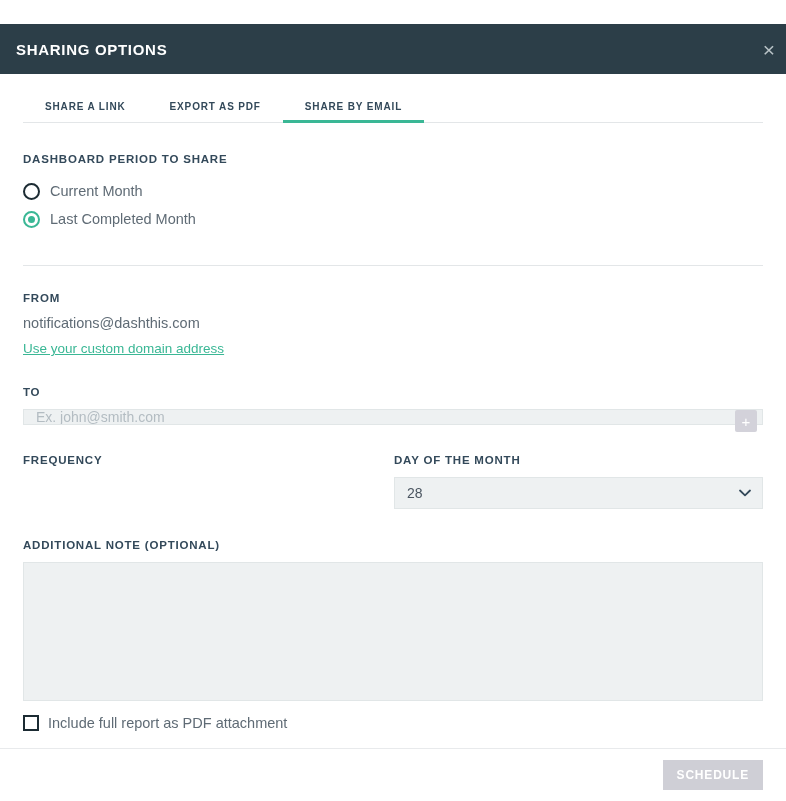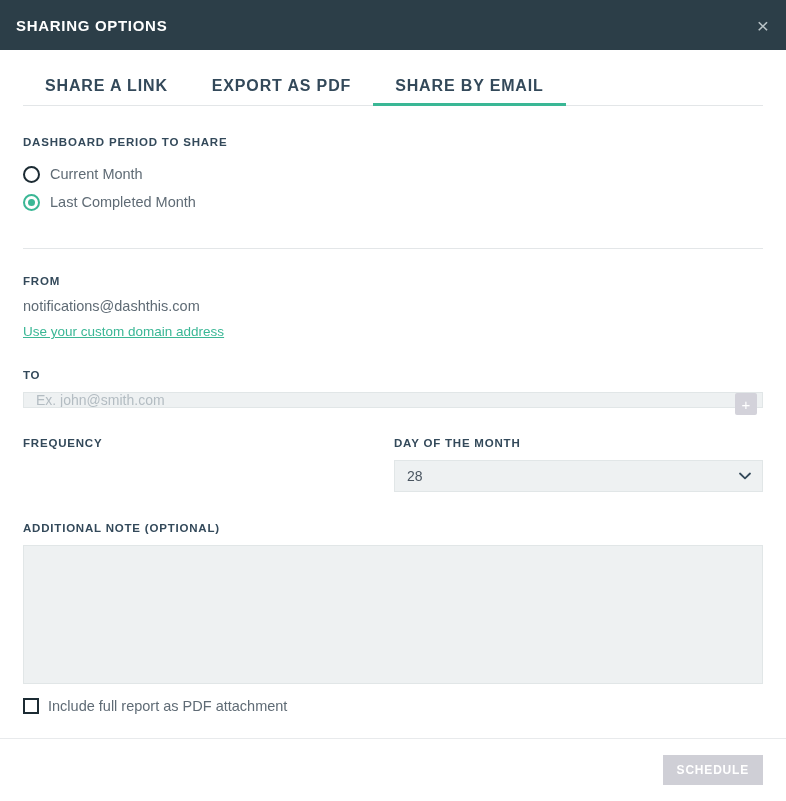--- a/index.html
+++ b/index.html
@@ -18,21 +18,22 @@
     overflow: hidden;
   }
 
   
   .modal-header {
     height: 50px;
     background: #2c3e48;
     display: flex;
     align-items: center;
     justify-content: space-between;
-    padding: 0 8px 0 16px;
+    padding: 0 2px 0 16px;
+    margin-top: 24px;
   }
   .modal-title {
     color: #ffffff;
     font-size: 15px;
     font-weight: 700;
     letter-spacing: 0.7px;
   }
   .close-btn {
     width: 30px; height: 30px;
     display: flex; align-items: center; justify-content: center;
@@ -56,21 +57,21 @@
   .tabs::after {
     content: "";
     position: absolute;
     left: 23px; right: 23px; bottom: 0;
     height: 1px;
     background: #e3e6e8;
   }
   .tab {
     position: relative;
     padding: 0 22px 11px 22px;
-    font-size: 16px;
+    font-size: 10px;
     font-weight: 700;
     letter-spacing: 0.85px;
     color: #33495a;
     background: none;
     border: none;
     cursor: pointer;
     font-family: "Liberation Sans", sans-serif;
     z-index: 1;
   }
   .tab.active::after {
@@ -248,21 +249,21 @@
   }
   .check-label {
     font-size: 14.5px;
     color: #5f6b75;
   }
 
   
   .modal-footer {
     position: absolute;
     left: 0; right: 0; bottom: 0;
-    height: 63px;
+    height: 53px;
     border-top: 1px solid #e8eaec;
     display: flex;
     align-items: center;
     justify-content: flex-end;
     padding: 0 23px;
     background: #ffffff;
   }
   .schedule-btn {
     min-width: 88px;
     height: 30px;

